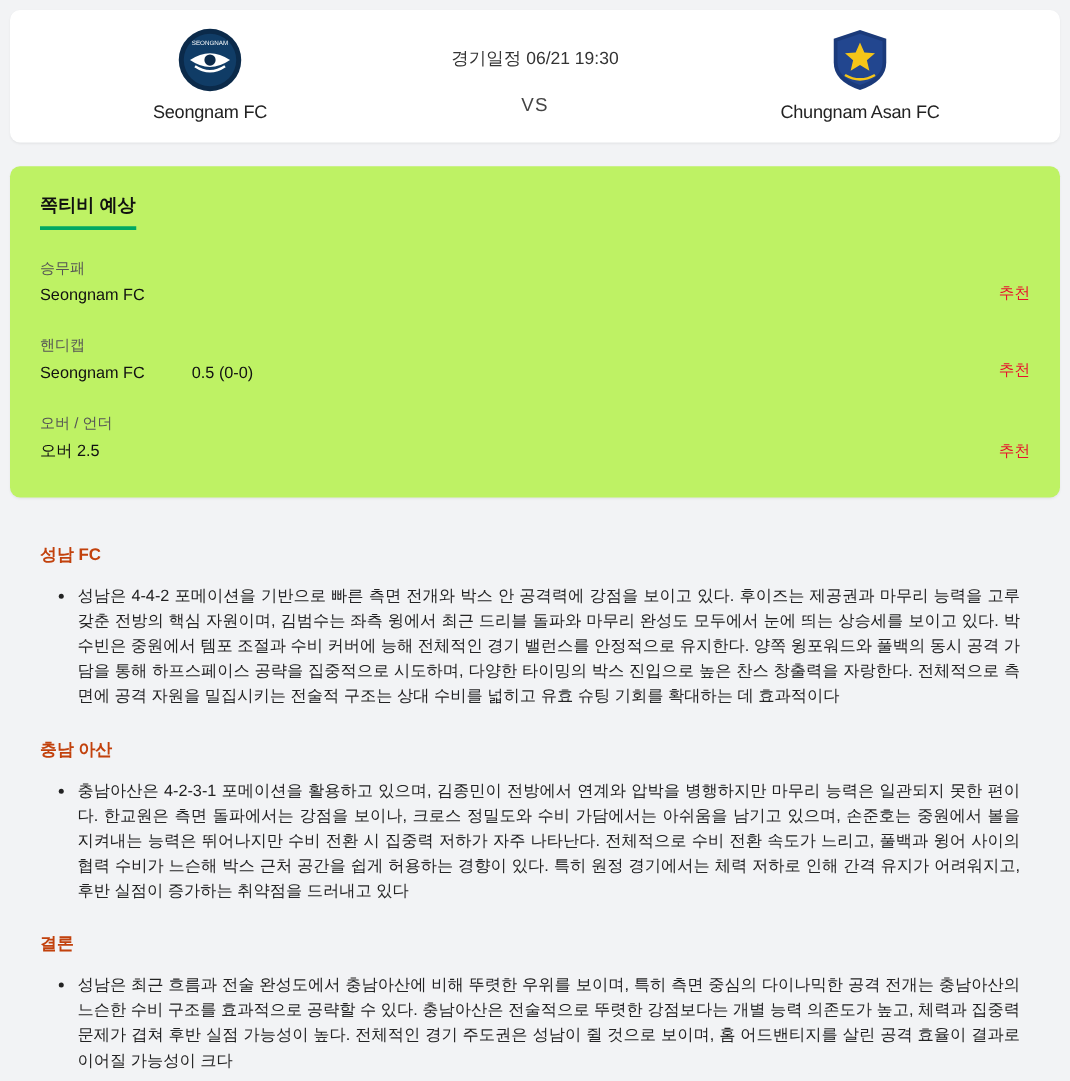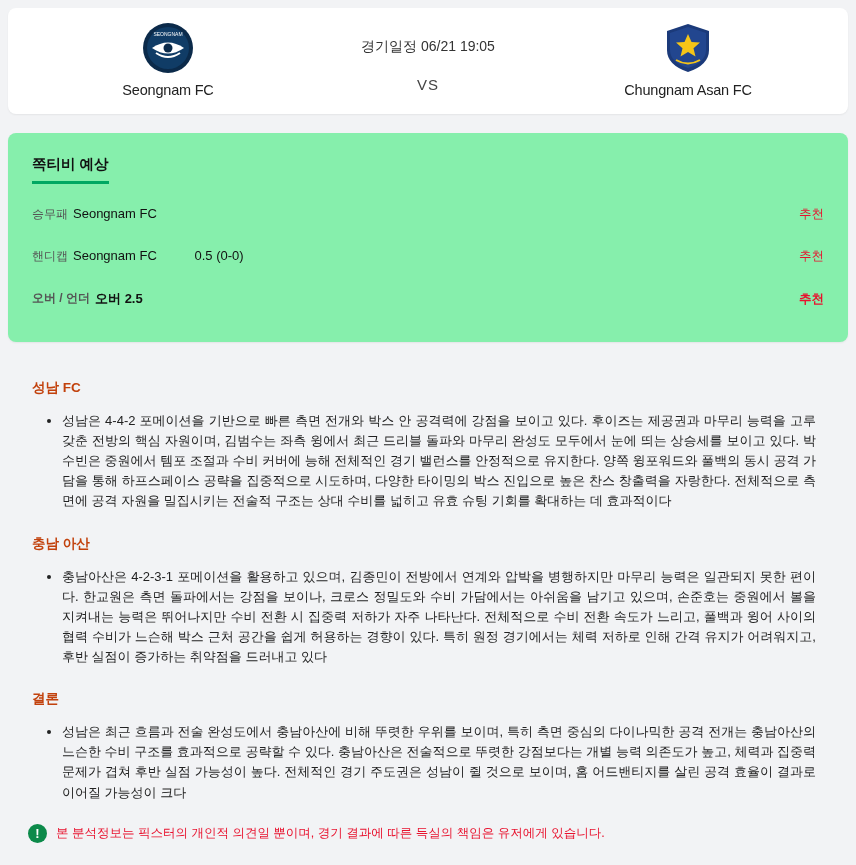--- a/index.html
+++ b/index.html
@@ -62,43 +62,43 @@
     color: #333;
   }
   .vs {
     font-size: 15px;
     color: #444;
     letter-spacing: 1px;
   }
 
   
   .pred-card {
-    background: #86efac;
+    background: #bef264;
     border-radius: 8px;
     margin: 19px 8px 0 8px;
-    padding: 22px 24px 34px 24px;
+    padding: 22px 24px 12px 24px;
     box-shadow: 0 1px 2px rgba(0,0,0,0.06);
   }
   .pred-title {
     font-size: 14.5px;
     font-weight: bold;
     color: #111;
     display: inline-block;
     padding-bottom: 7px;
     border-bottom: 3px solid #00a862;
     margin-bottom: 22px;
   }
   .pred-row {
     display: flex;
     align-items: flex-end;
     justify-content: space-between;
     margin-bottom: 25px;
   }
-  .pred-row:last-child { margin-bottom: 0; font-weight: bold; }
-  .pred-left { display: flex; flex-direction: row; gap: 5px; }
+  .pred-row:last-child { margin-bottom: 16px; }
+  .pred-left { display: flex; flex-direction: column; gap: 5px; }
   .pred-label {
     font-size: 12px;
     color: #555;
   }
   .pred-value {
     font-size: 13px;
     color: #111;
   }
   .pred-value .sub {
     display: inline-block;
@@ -179,21 +179,21 @@
           <path d="M10 26 q16 -11 32 0 q-16 11 -32 0z" fill="#ffffff"></path>
           <circle cx="26" cy="26" r="4.5" fill="#0b2a4a"></circle>
           <path d="M14 31 q12 8 24 0" stroke="#ffffff" stroke-width="2" fill="none"></path>
           <text x="26" y="14" font-size="5" fill="#ffffff" text-anchor="middle" font-family="Liberation Sans, sans-serif">SEONGNAM</text>
         </svg>
       </div>
       <div class="team-name">Seongnam FC</div>
     </div>
 
     <div class="center-info">
-      <div class="kickoff">경기일정 06/21 19:05</div>
+      <div class="kickoff">경기일정 06/21 19:30</div>
       <div class="vs">VS</div>
     </div>
 
     <div class="team">
       <div class="crest">
         <svg width="52" height="52" viewBox="0 0 52 52" aria-hidden="true">
           <path d="M26 2 L47 9 V28 Q47 43 26 50 Q5 43 5 28 V9 Z" fill="#1b3a7a"></path>
           <path d="M26 5 L44 11 V28 Q44 40 26 46 Q8 40 8 28 V11 Z" fill="#22468f"></path>
           <path d="M26 12 l3.5 8 8.5 .6 -6.5 5.6 2 8.4 -7.5 -4.6 -7.5 4.6 2 -8.4 -6.5 -5.6 8.5 -.6z" fill="#f5c518"></path>
           <path d="M14 38 q12 7 24 0" stroke="#f5c518" stroke-width="2" fill="none"></path>

